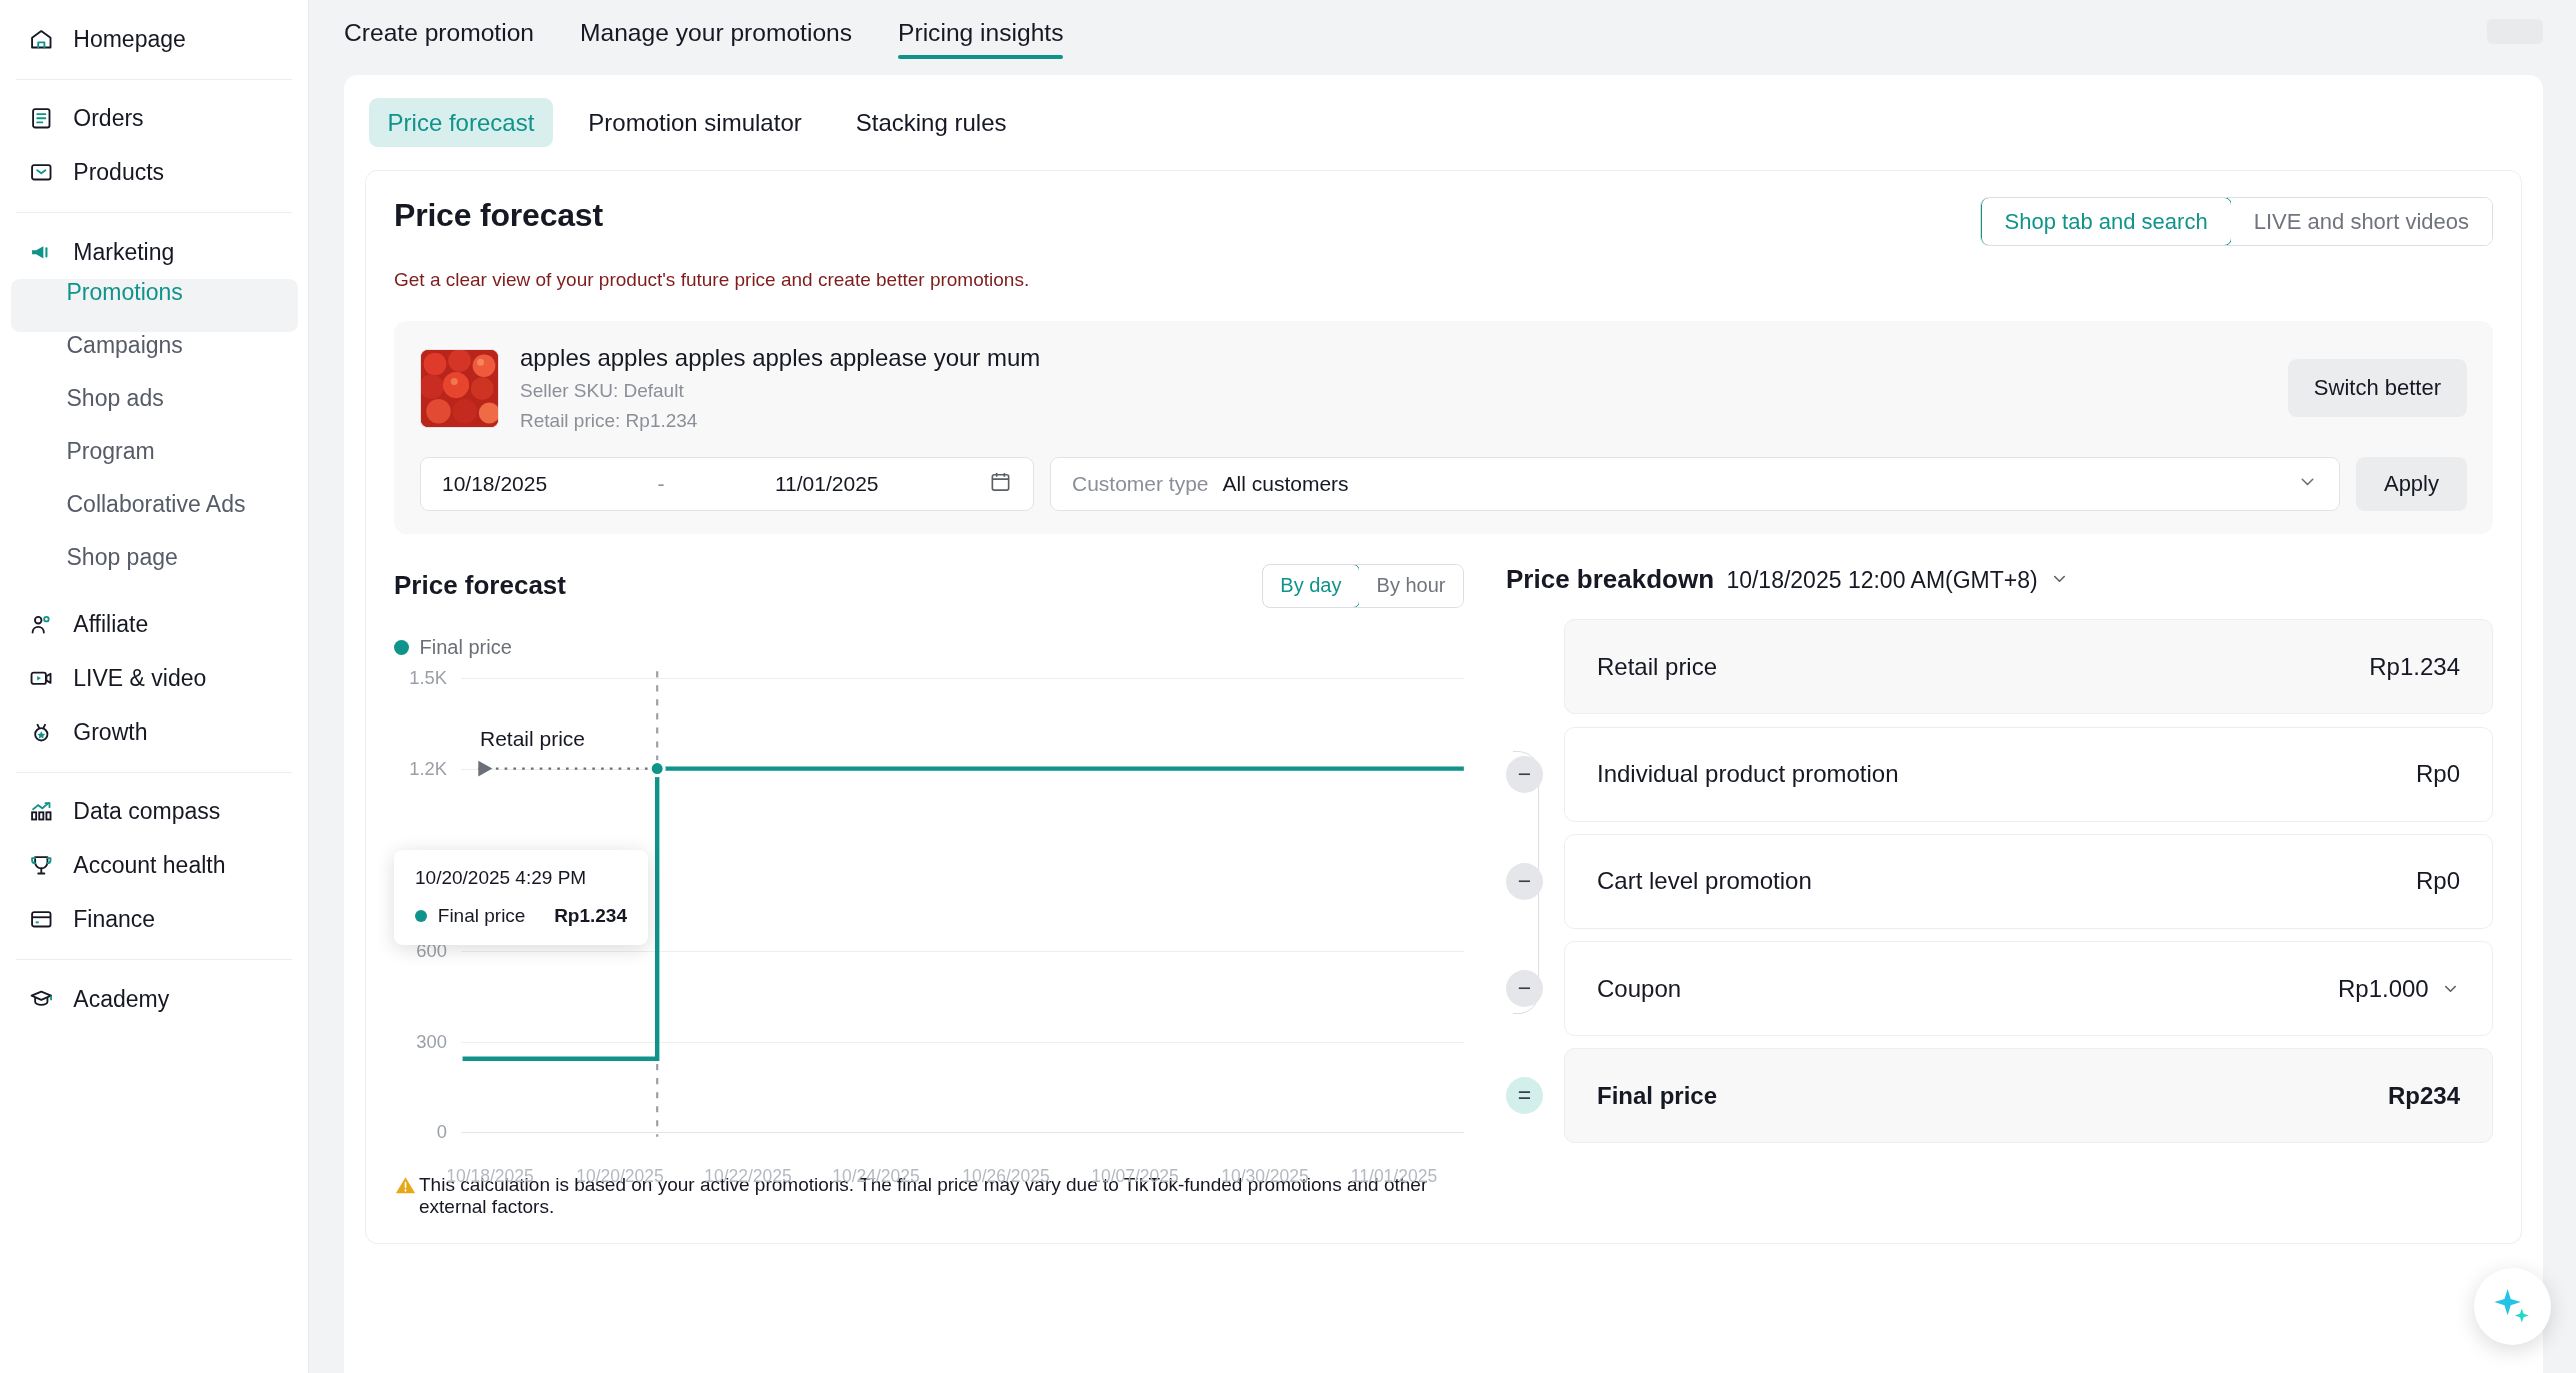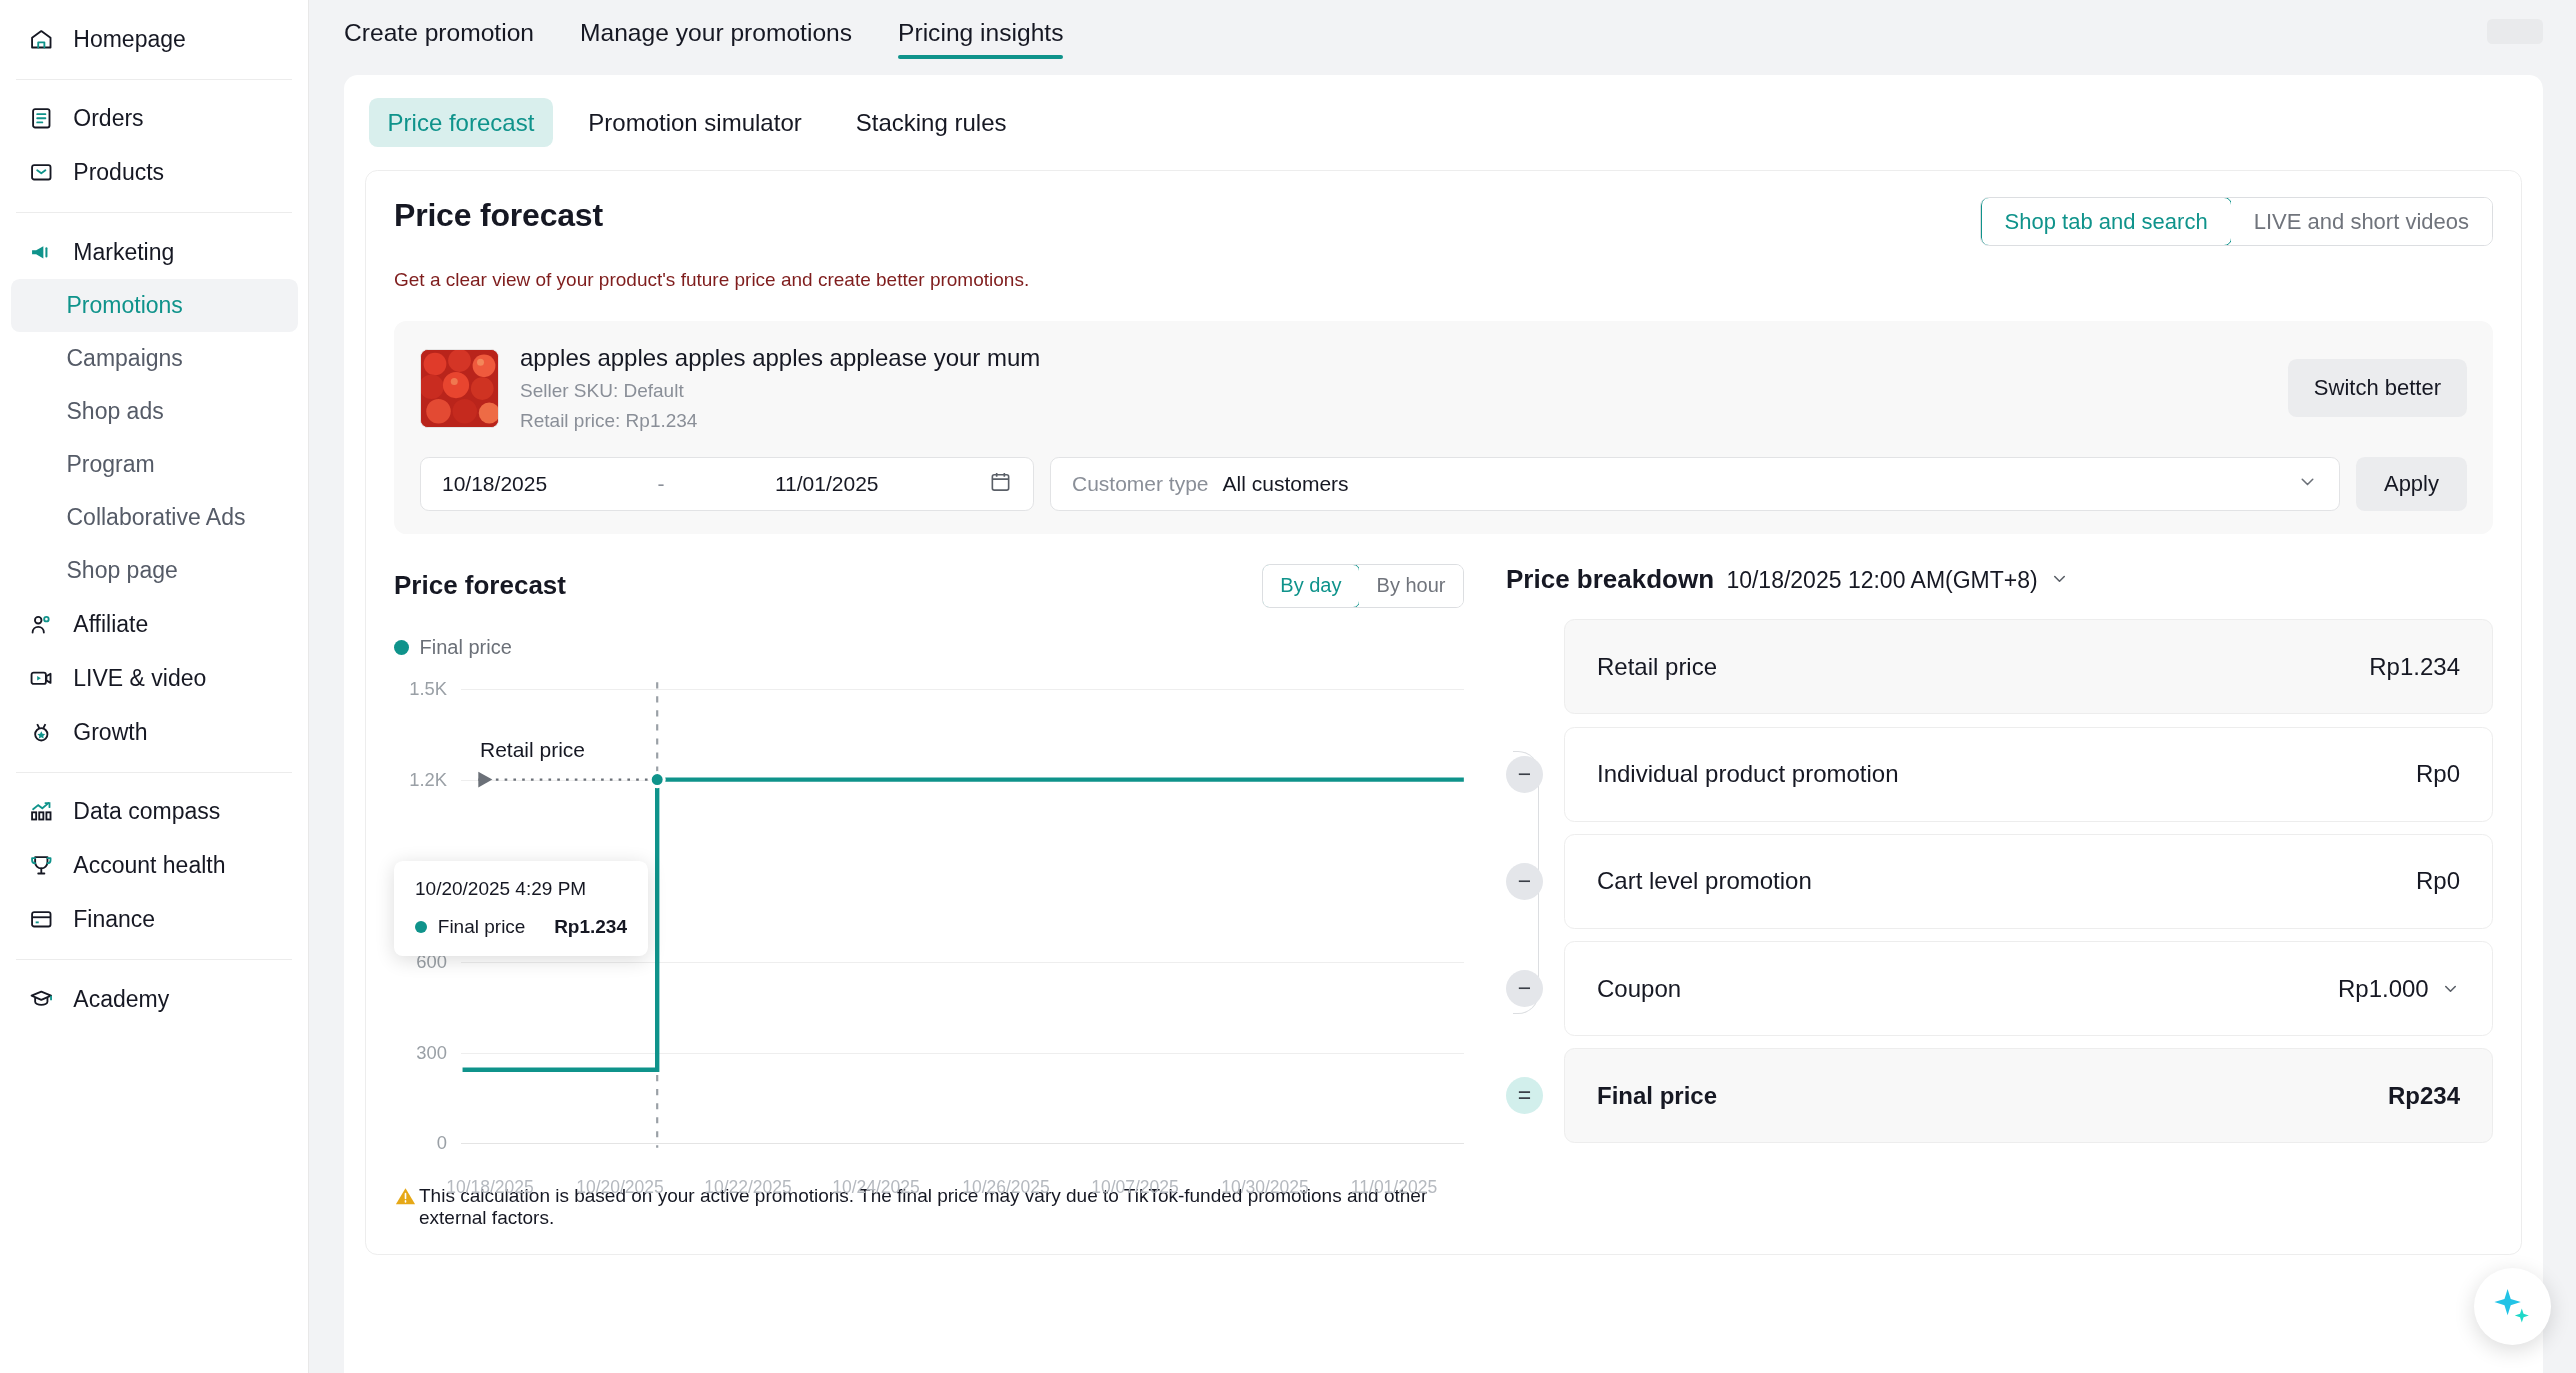--- a/index.html
+++ b/index.html
@@ -18,21 +18,21 @@
     padding-top: 12.3px; position: relative;
   }
   .nav-item {
     display: flex; align-items: center; gap: 19px;
     height: 54px; margin: 0 16px; padding: 0 12.3px;
     border-radius: 8.8px; cursor: pointer;
     font-size: 23px; color: #161823;
   }
   .nav-item .ico { width: 26px; height: 26px; flex: 0 0 26px; display: flex; align-items: center; justify-content: center; }
   .nav-sub {
-    display: flex; align-items: center;
+    display: flex; align-items: flex-start;
     height: 53px; margin: 0 10.5px; padding-left: 56px;
     border-radius: 8.8px; cursor: pointer;
     font-size: 23px; color: #555b67;
   }
   .nav-sub.active { background: #f2f3f5; color: #0f938b; }
   .nav-div { height: 0.9px; background: #ececec; margin: 12.3px 16px; }
 
   
   .main { flex: 1; height: 1373px; overflow: hidden; position: relative; }
   .toprow { display: flex; align-items: flex-start; padding: 19px 33px 0 35px; gap: 0; }
@@ -120,21 +120,21 @@
     margin-left: auto; display: flex; border: 0.9px solid #dcdee1;
     border-radius: 8px; overflow: hidden; height: 44px;
   }
   .dh-btn { display: flex; align-items: center; padding: 0 17.5px; font-size: 20px; color: #70747c; cursor: pointer; background: #fff; }
   .dh-btn.active { color: #0f938b; border: 1.8px solid #0f938b; border-radius: 7px; margin: -0.9px; }
 
   .legend { display: flex; align-items: center; gap: 10.5px; margin-top: 28px; }
   .legend-dot { width: 15px; height: 15px; border-radius: 50%; background: #0f938b; }
   .legend-txt { font-size: 20px; color: #6b7078; }
 
-  .plot { position: relative; height: 491px; margin-top: 11px; }
+  .plot { position: relative; height: 491px; margin-top: 0; }
   .ytick { position: absolute; left: 0; font-size: 18.4px; color: #9aa0a6; transform: translateY(-50%); text-align: right; width: 53px; }
   .gridline { position: absolute; left: 67px; right: 0; height: 0.9px; background: #eeeeee; }
   .xtick { position: absolute; font-size: 17.5px; color: #b5b9bf; transform: translateX(-50%); top: 507px; white-space: nowrap; }
 
   .tooltip {
     position: absolute; background: #fff; border-radius: 8.8px;
     box-shadow: 0 3.5px 19px rgba(0,0,0,0.14); padding: 17.5px 21px;
     left: 0px; top: 191px; width: 254px; z-index: 6;
   }
   .tt-date { font-size: 19px; color: #161823; }

